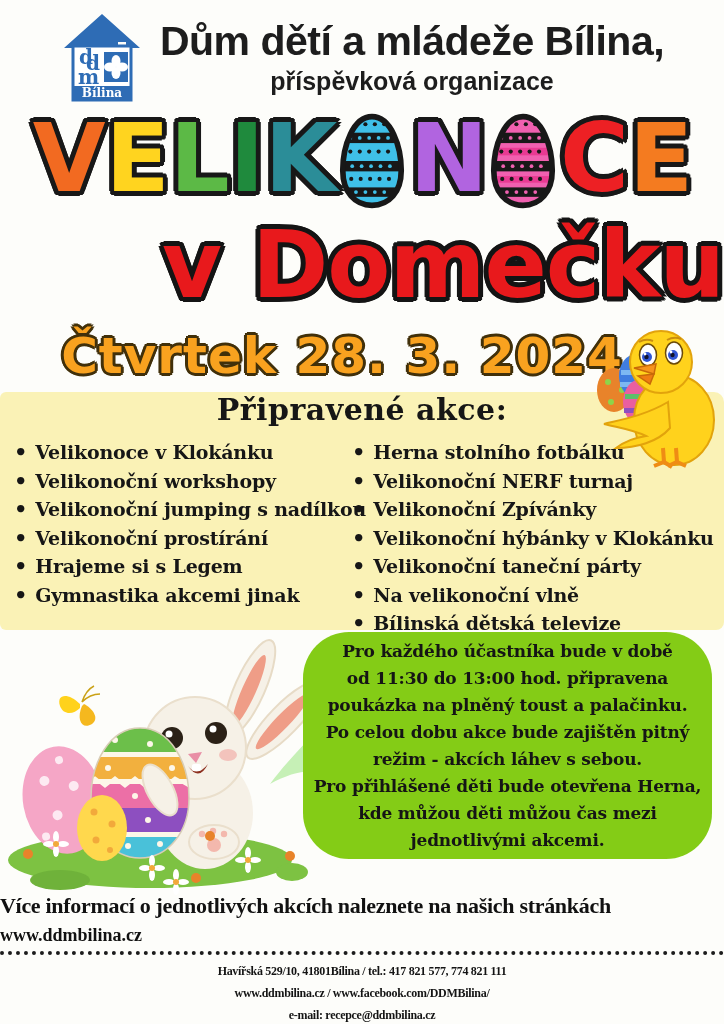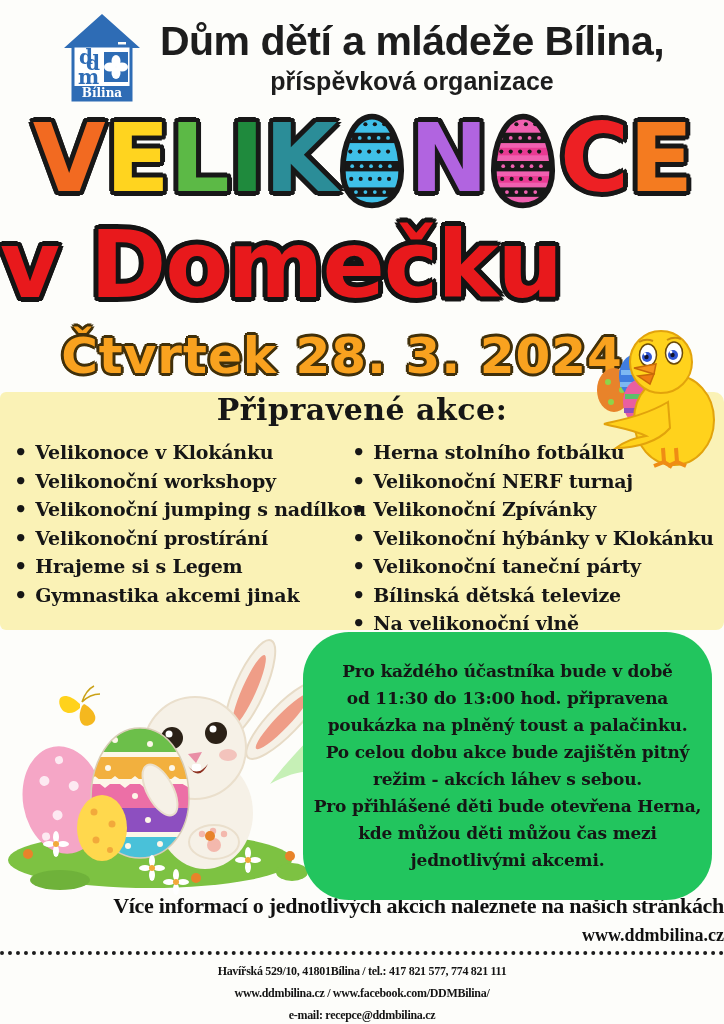--- a/index.html
+++ b/index.html
@@ -19,21 +19,21 @@
     display:flex; justify-content:center; align-items:center; }
   .title-letter { font-family:"DejaVu Sans", sans-serif; font-weight:bold; font-size:94px; line-height:110px;
     letter-spacing:-2px; padding:0 1px;
     text-shadow: 5px 0 0 #181818,-5px 0 0 #181818,0 5px 0 #181818,0 -5px 0 #181818,
       4px 3px 0 #181818,-4px 3px 0 #181818,4px -3px 0 #181818,-4px -3px 0 #181818,
       3px 4px 0 #181818,-3px 4px 0 #181818,3px -4px 0 #181818,-3px -4px 0 #181818; }
   .c0{color:#f26a21}.c1{color:#ffd41f}.c2{color:#5cb946}.c3{color:#1f8a3d}.c4{color:#2b8d98}
   .c6{color:#b164e0}.c8{color:#ed2024}.c9{color:#f47b20}
   .egg-letter { width:66px; height:100px; margin:0 3px; position:relative; top:2px; }
 
-  .subtitle { position:absolute; top:214px; left:0; right:0; text-align:left;
+  .subtitle { position:absolute; top:214px; left:0; right:0; text-align:right;
     font-family:"DejaVu Sans", sans-serif; font-weight:bold; font-size:92px; line-height:104px;
     color:#e8191c; letter-spacing:-1px;
     text-shadow: 5px 0 0 #141414,-5px 0 0 #141414,0 5px 0 #141414,0 -5px 0 #141414,
       4px 3px 0 #141414,-4px 3px 0 #141414,4px -3px 0 #141414,-4px -3px 0 #141414,
       3px 4px 0 #141414,-3px 4px 0 #141414,3px -4px 0 #141414,-3px -4px 0 #141414; }
 
   .date-line { position:absolute; top:327px; left:0; right:40px; text-align:center;
     font-family:"DejaVu Sans", sans-serif; font-weight:bold; font-size:50px; line-height:58px;
     color:#f9a21f; letter-spacing:1px;
     text-shadow: 3px 0 0 #41300a,-3px 0 0 #41300a,0 3px 0 #41300a,0 -3px 0 #41300a,
@@ -51,28 +51,28 @@
   .plist li { font-family:"DejaVu Serif", serif; font-weight:bold; font-size:19px;
     line-height:27.5px; color:#161616; white-space:nowrap; letter-spacing:-0.2px; }
   .plist li::before { content:"•"; margin-right:8px; font-size:21px; }
 
   
   .chick-wrap { position:absolute; left:584px; top:324px; width:140px; height:156px; z-index:5; }
   .bunny-wrap { position:absolute; left:0px; top:628px; width:322px; height:272px; z-index:2; }
   .bubble-tail { position:absolute; left:270px; top:726px; width:46px; height:72px; z-index:2; }
 
   
-  .bubble { position:absolute; left:303px; top:632px; width:409px; height:268px;
-    background:#22c55e; border-radius:46px; z-index:3;
+  .bubble { position:absolute; left:303px; top:632px; width:409px; height:227px;
+    background:#84cc16; border-radius:46px; z-index:3;
     display:flex; flex-direction:column; justify-content:center; align-items:center; padding:6px 10px; }
   .bubble-line { font-family:"DejaVu Serif", serif; font-weight:bold; font-size:17px;
     line-height:27px; color:#151515; white-space:nowrap; letter-spacing:-0.2px; text-align:center; }
 
   
-  .more-info { position:absolute; top:892px; left:0; right:0; text-align:right; color:#111; }
+  .more-info { position:absolute; top:892px; left:0; right:0; text-align:left; color:#111; }
   .more-info-line { font-family:"Liberation Serif", serif; font-weight:bold; font-size:22px;
     line-height:28px; letter-spacing:-0.3px; white-space:nowrap; }
   .more-info-site { font-family:"Liberation Serif", serif; font-weight:bold; font-size:18px; line-height:30px; }
 
   .dotted-divider { position:absolute; top:951px; left:0; right:0; border-top:4px dotted #1c1c1c; }
 
   .contact { position:absolute; top:960px; left:0; right:0; text-align:center; color:#141414; }
   .contact-line { font-family:Liberation Serif, serif; font-weight:bold; font-size:12px;
     line-height:22px; letter-spacing:-0.3px; white-space:nowrap; }
 </style>
@@ -267,22 +267,22 @@
         <li>Velikonoční prostírání</li>
         <li>Hrajeme si s Legem</li>
         <li>Gymnastika akcemi jinak</li>
       </ul>
       <ul class="plist right">
         <li>Herna stolního fotbálku</li>
         <li>Velikonoční NERF turnaj</li>
         <li>Velikonoční Zpívánky</li>
         <li>Velikonoční hýbánky v Klokánku</li>
         <li>Velikonoční taneční párty</li>
+        <li>Na velikonoční vlně</li>
         <li>Bílinská dětská televize</li>
-        <li>Na velikonoční vlně</li>
       </ul>
     </div>
   </section>
 
   <div class="bunny-wrap">
     <svg viewBox="0 0 322 272" width="322" height="272">
       <g>
         <path d="M80 76 C68 64 56 66 60 78 C64 88 74 86 80 80 Z" fill="#ffd21c"></path>
         <path d="M82 78 C76 92 82 102 92 96 C100 90 92 80 84 76 Z" fill="#f5b81e"></path>
         <path d="M82 74 Q86 62 94 58 M82 74 Q90 66 100 66" stroke="#caa116" stroke-width="1.5" fill="none"></path>

